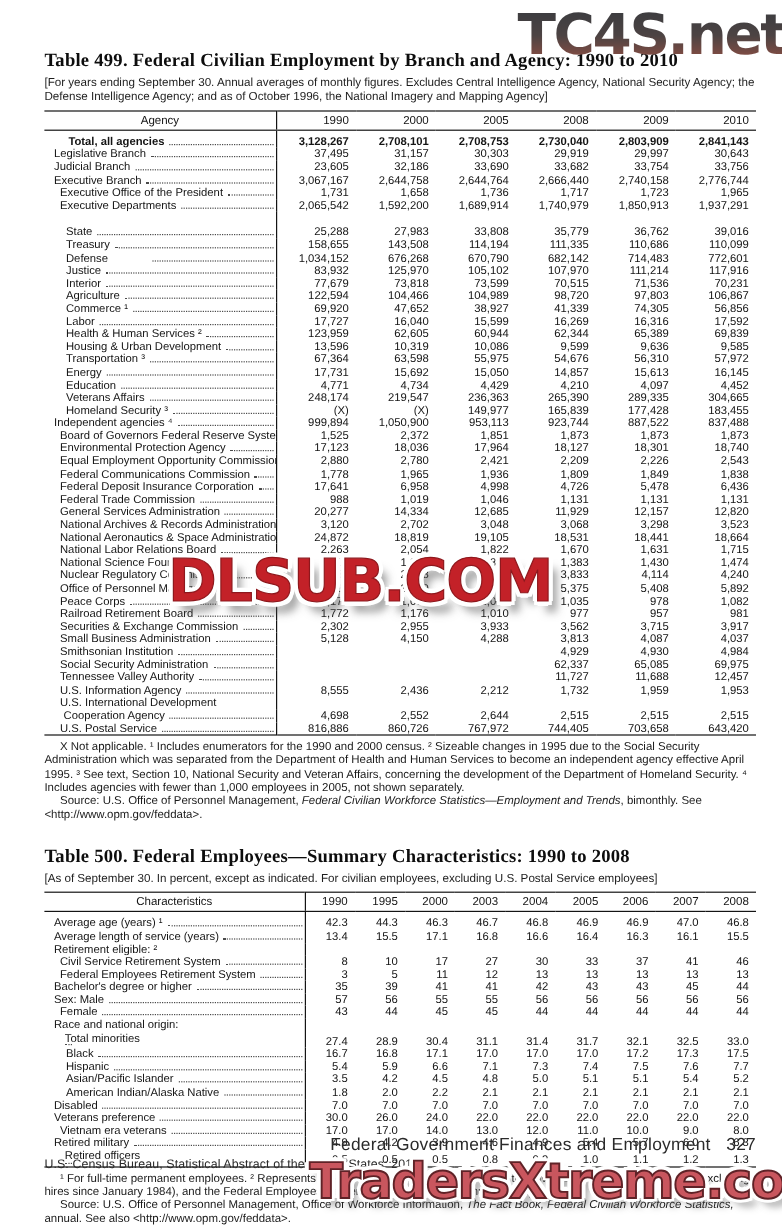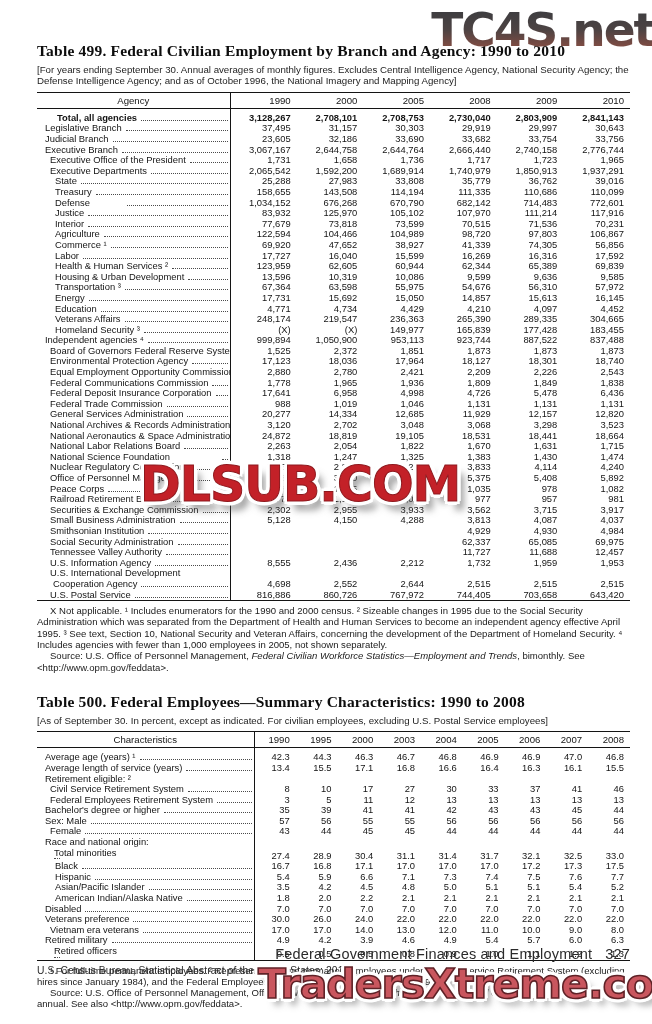--- a/index.html
+++ b/index.html
@@ -200,21 +200,21 @@
               </td>
               <td class="num vr">2,065,542</td>
               <td class="num">1,592,200</td>
               <td class="num">1,689,914</td>
               <td class="num">1,740,979</td>
               <td class="num">1,850,913</td>
               <td class="num">1,937,291</td>
             </tr>
             <tr>
               <td class="lab">
-                <div class="labwrap" style="padding-left: 18px;">
+                <div class="labwrap" style="padding-left: 18px; margin-top: 12px;">
                   <span class="txt">State</span>
                   <span class="leader"></span>
                 </div>
               </td>
               <td class="num vr">25,288</td>
               <td class="num">27,983</td>
               <td class="num">33,808</td>
               <td class="num">35,779</td>
               <td class="num">36,762</td>
               <td class="num">39,016</td>

